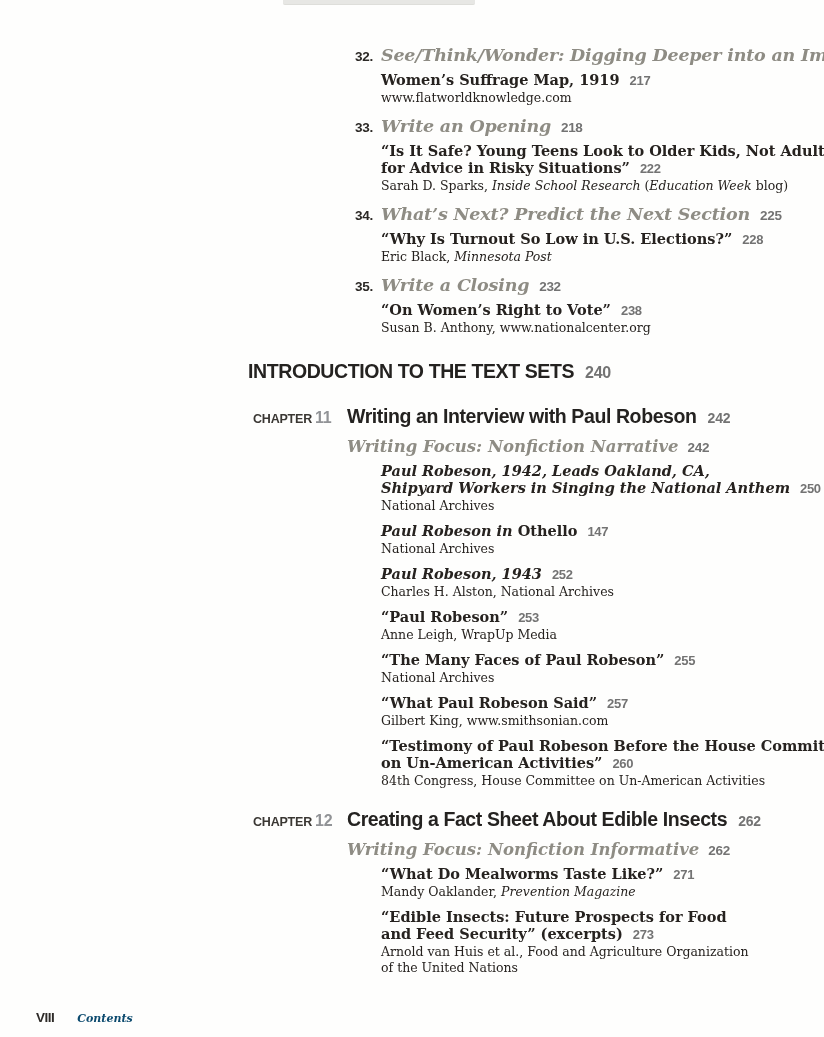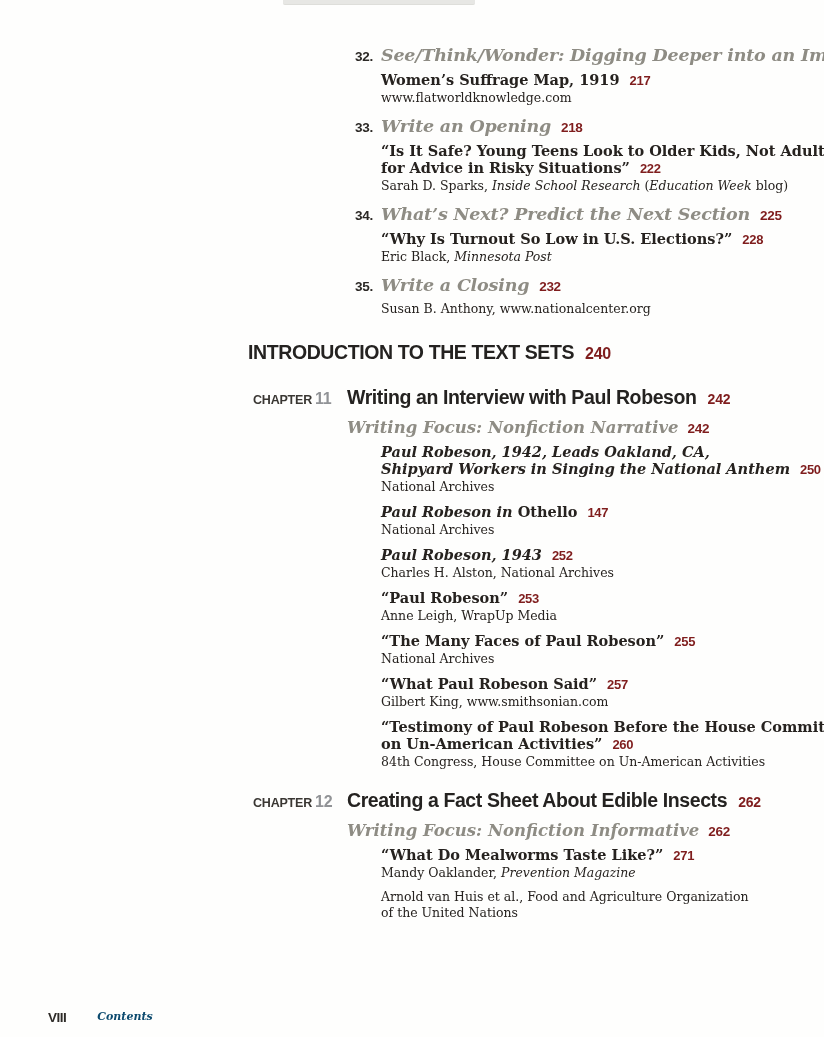--- a/index.html
+++ b/index.html
@@ -12,21 +12,21 @@
     background:#e7e7e4;border-bottom:1px solid #dededa;border-radius:0 0 2px 2px;}
   .content{position:absolute;left:0;top:0;width:757px;}
   
   .strategies{margin:44px 0 0 355px;}
   .strategy{margin-bottom:9px;}
   .s-head{display:flex;align-items:baseline;line-height:22px;white-space:nowrap;}
   .s-num{width:26px;flex:0 0 26px;font-family:"Liberation Sans",sans-serif;
     font-weight:bold;font-size:13.5px;letter-spacing:-0.3px;color:#2b2825;}
   .s-title{font-style:italic;font-weight:bold;font-size:17.5px;color:#8e8c84;letter-spacing:-0.2px;}
   .pg{font-family:"Liberation Sans",sans-serif;font-style:normal;font-weight:bold;
-    color:#7f1d1d;letter-spacing:-0.3px;}
+    color:#737373;letter-spacing:-0.3px;}
   .head-pg{font-size:13.5px;margin-left:10px;}
   .readings{margin-left:26px;margin-top:3px;}
   .reading{margin-bottom:8px;}
   .reading:last-child{margin-bottom:0;}
   .r-title{font-weight:bold;font-size:14.5px;}
   .r-line{line-height:17px;white-space:nowrap;}
   .r-line .pg{font-size:13px;margin-left:10px;}
   .r-source{margin-top:1px;font-size:12.5px;}
   .s-line{line-height:16px;white-space:nowrap;}
   .it{font-style:italic;}
@@ -42,21 +42,21 @@
     letter-spacing:-0.2px;color:#3a3733;}
   .ch-num{font-size:16px;color:#919396;margin-left:3px;letter-spacing:-0.3px;}
   .ch-title{font-family:"Liberation Sans",sans-serif;font-weight:bold;font-size:19.5px;
     line-height:24px;letter-spacing:-0.4px;color:#242220;white-space:nowrap;}
   .ch-pg{font-size:14px;margin-left:11px;letter-spacing:-0.2px;}
   .ch-focus{margin-top:6px;font-style:italic;font-weight:bold;font-size:16.5px;
     line-height:22px;color:#8e8c84;white-space:nowrap;}
   .focus-pg{font-size:13.5px;margin-left:9px;}
   .ch-readings{margin-left:34px;margin-top:3px;}
   
-  .footer{position:absolute;left:48px;top:1010px;display:flex;align-items:flex-start;gap:8px;}
+  .footer{position:absolute;left:36px;top:1010px;display:flex;align-items:flex-end;}
   .footer-num{font-family:"Liberation Sans",sans-serif;font-weight:bold;font-size:13.5px;
     letter-spacing:-0.5px;color:#2e2b28;}
   .footer-label{margin-left:23px;font-style:italic;font-weight:bold;font-size:11px;color:#0c4a6e;}
 </style>
 </head>
 <body>
 
 <div class="top-tab"></div>
 
 <div class="content">
@@ -117,20 +117,23 @@
   </div>
 
   <div class="strategy">
     <div class="s-head">
       <span class="s-num">35.</span>
       <span class="s-title">Write a Closing</span>
       <span class="pg head-pg">232</span>
     </div>
     <div class="readings">
   <div class="reading">
+    <div class="r-title">
+              <div class="r-line"><span>“On Women’s Right to Vote”</span><span class="pg">238</span></div>
+            </div>
     <div class="r-source">
               <div class="s-line"><span>Susan B. Anthony, www.nationalcenter.org</span></div>
             </div>
   </div>
 </div>
   </div>
 </div>
 
   <div class="intro">
     <span>INTRODUCTION TO THE TEXT SETS</span><span class="pg">240</span>
@@ -232,20 +235,24 @@
   <div class="reading">
     <div class="r-title">
                 <div class="r-line"><span>“What Do Mealworms Taste Like?”</span><span class="pg">271</span></div>
               </div>
     <div class="r-source">
                 <div class="s-line"><span>Mandy Oaklander, </span><span class="it">Prevention Magazine</span></div>
               </div>
   </div>
 
   <div class="reading">
+    <div class="r-title">
+                <div class="r-line"><span>“Edible Insects: Future Prospects for Food</span></div>
+                <div class="r-line"><span>and Feed Security” (excerpts)</span><span class="pg">273</span></div>
+              </div>
     <div class="r-source">
                 <div class="s-line"><span>Arnold van Huis et al., Food and Agriculture Organization</span></div>
                 <div class="s-line"><span>of the United Nations</span></div>
               </div>
   </div>
 </div>
     </div>
   </div>
 </div>
 </div>

